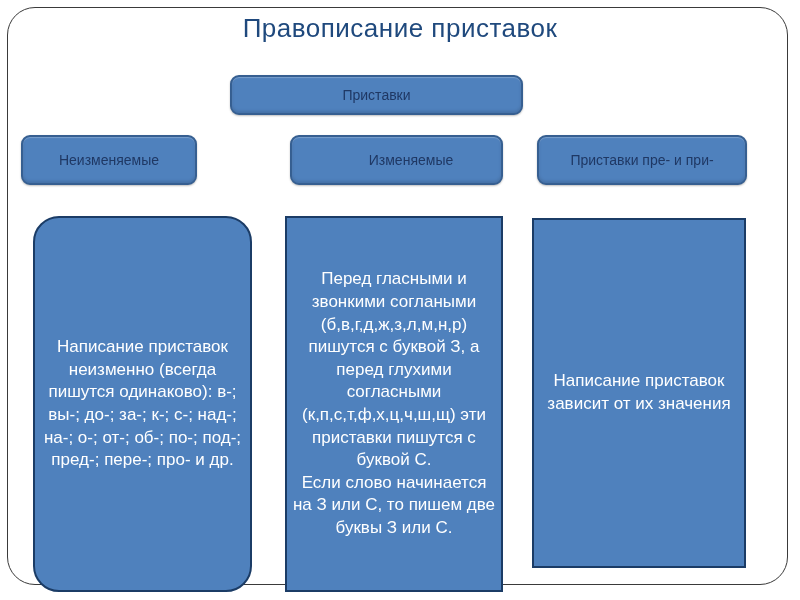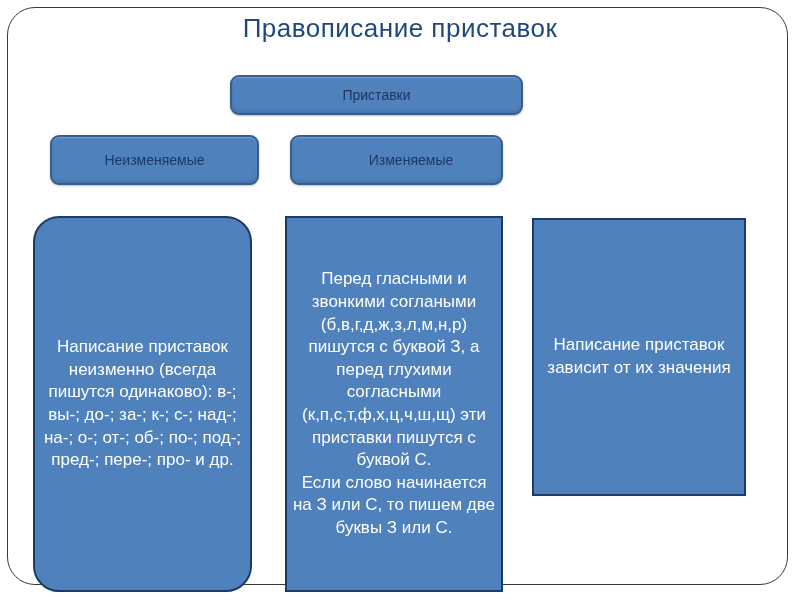--- a/index.html
+++ b/index.html
@@ -54,21 +54,21 @@
   .root {
     left: 230px;
     top: 75px;
     width: 293px;
     height: 40px;
   }
   .cat {
     top: 135px;
     height: 50px;
   }
-  .cat1 { left: 50px;  width: 209px; }
+  .cat1 { left: 21px;  width: 176px; }
   .cat2 { left: 290px; width: 213px; padding-left: 29px; }
   .cat3 { left: 537px; width: 210px; }
   .panel {
     position: absolute;
     box-sizing: border-box;
     background: var(--box-fill, #4F81BD);
     border: 2px solid var(--panel-border, #1B3C66);
     display: flex;
     align-items: center;
     justify-content: center;
@@ -76,40 +76,43 @@
     color: var(--panel-text, #FFFFFF);
     font-size: 17px;
     line-height: 1.33;
     padding: 6px 3px;
   }
   .panel .panel-text {
     white-space: pre-line;
   }
   .p1 { left: 33px;  top: 216px; width: 219px; height: 376px; border-radius: 26px; }
   .p2 { left: 285px; top: 216px; width: 218px; height: 376px; }
-  .p3 { left: 532px; top: 218px; width: 214px; height: 278px; }
+  .p3 { left: 532px; top: 218px; width: 214px; height: 350px; }
 </style>
 </head>
 <body>
 
 <div class="slide">
   <div class="frame"></div>
 
   <h1 class="title">Правописание приставок</h1>
 
   <div class="node root">
     <span>Приставки</span>
   </div>
 
   <div class="node cat cat1">
     <span>Неизменяемые</span>
   </div>
   <div class="node cat cat2">
     <span>Изменяемые</span>
   </div>
+  <div class="node cat cat3">
+    <span>Приставки пре- и при-</span>
+  </div>
 
   <div class="panel p1">
     <span class="panel-text">Написание приставок неизменно (всегда пишутся одинаково): в-; вы-; до-; за-; к-; с-; над-; на-; о-; от-; об-; по-; под-; пред-; пере-; про- и др.</span>
   </div>
   <div class="panel p2">
     <span class="panel-text">Перед гласными и звонкими соглаными (б,в,г,д,ж,з,л,м,н,р) пишутся с буквой З, а перед глухими согласными (к,п,с,т,ф,х,ц,ч,ш,щ) эти приставки пишутся с буквой С.
 Если слово начинается на З или С, то пишем две буквы З или С.</span>
   </div>
   <div class="panel p3">
     <span class="panel-text">Написание приставок зависит от их значения</span>

